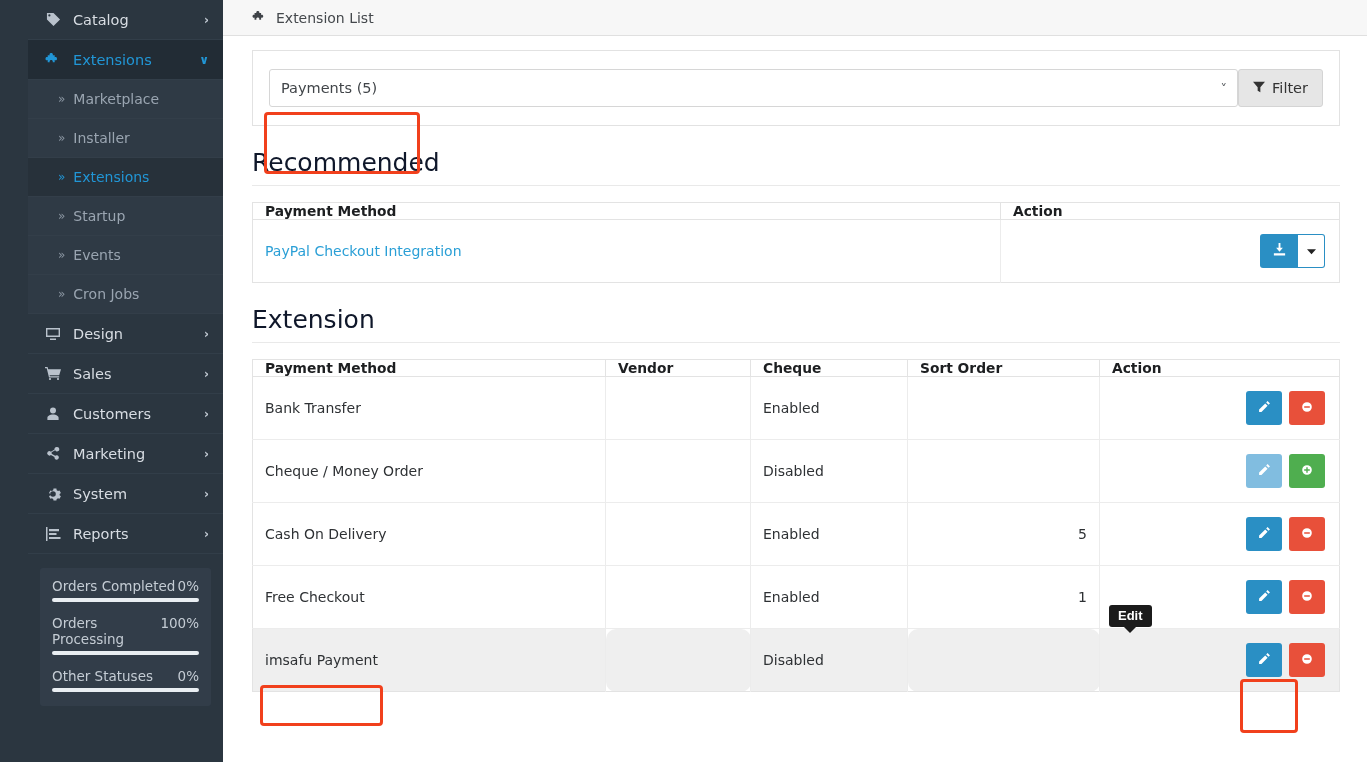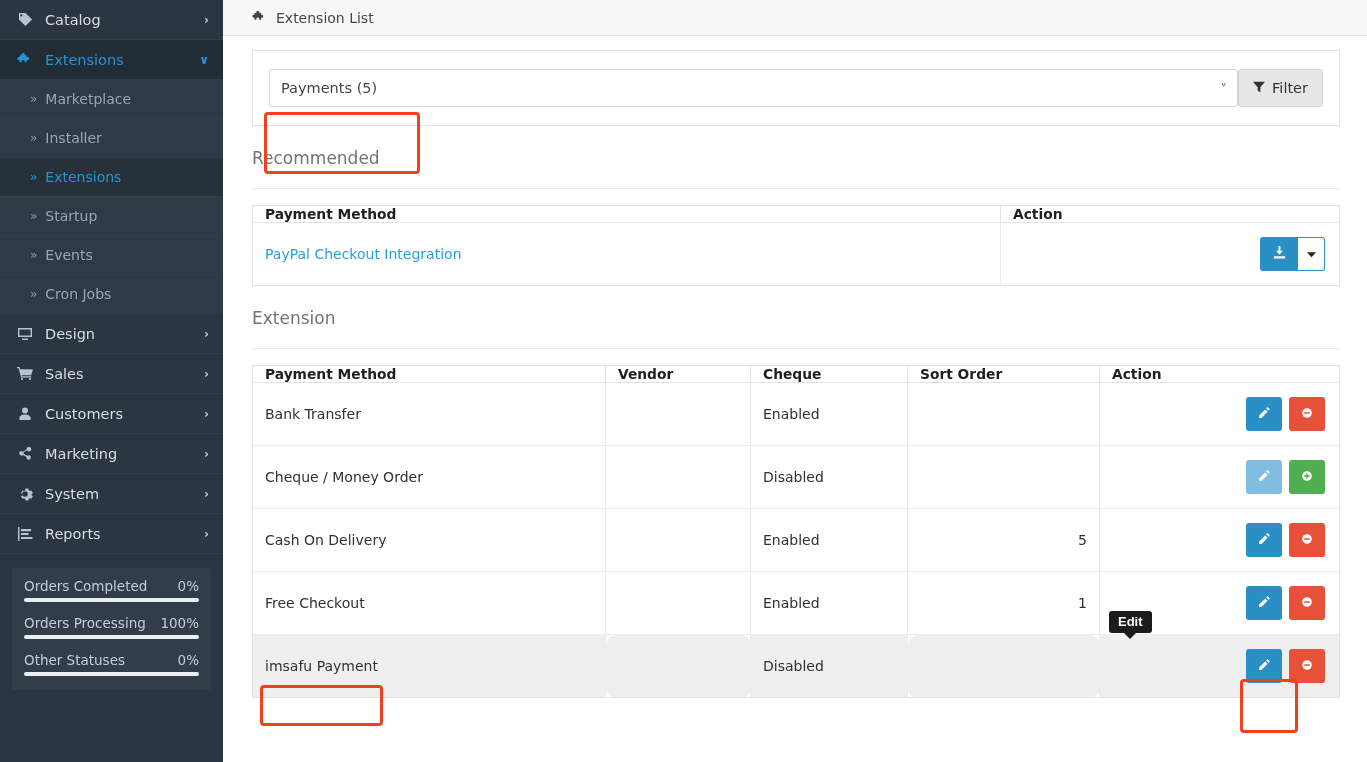--- a/index.html
+++ b/index.html
@@ -11,20 +11,21 @@
   }
   body { display: flex; }
 
   
   #sidebar {
     width: 223px; height: 762px;
     background: #2b3640;
     flex: 0 0 223px;
     overflow: hidden;
     position: relative;
+    padding-left: 28px;
   }
   .nav-item {
     display: flex; align-items: center;
     height: 40px;
     padding: 0 14px;
     color: #d8dde3;
     font-size: 14.5px;
     border-bottom: 1px solid #323e49;
     cursor: pointer;
     position: relative;
@@ -133,24 +134,24 @@
     border: 1px solid #d4d4d4;
     border-radius: 3px;
     font-size: 14.5px;
     color: #333;
     display: flex; align-items: center; gap: 7px;
     cursor: pointer;
     font-family: inherit;
   }
 
   .sect-h2 {
-    font-size: 17px;
+    font-size: 25px;
     font-weight: normal;
-    color: #737373;
-    padding: 22px 0 20px 0;
+    color: #0f172a;
+    padding: 22px 0 8px 0;
     border-bottom: 1px solid #e9e9e9;
   }
 
   table.tbl {
     width: 100%;
     border-collapse: collapse;
     margin-top: 16px;
     font-size: 14px;
     border: 1px solid #e3e3e3;
   }

